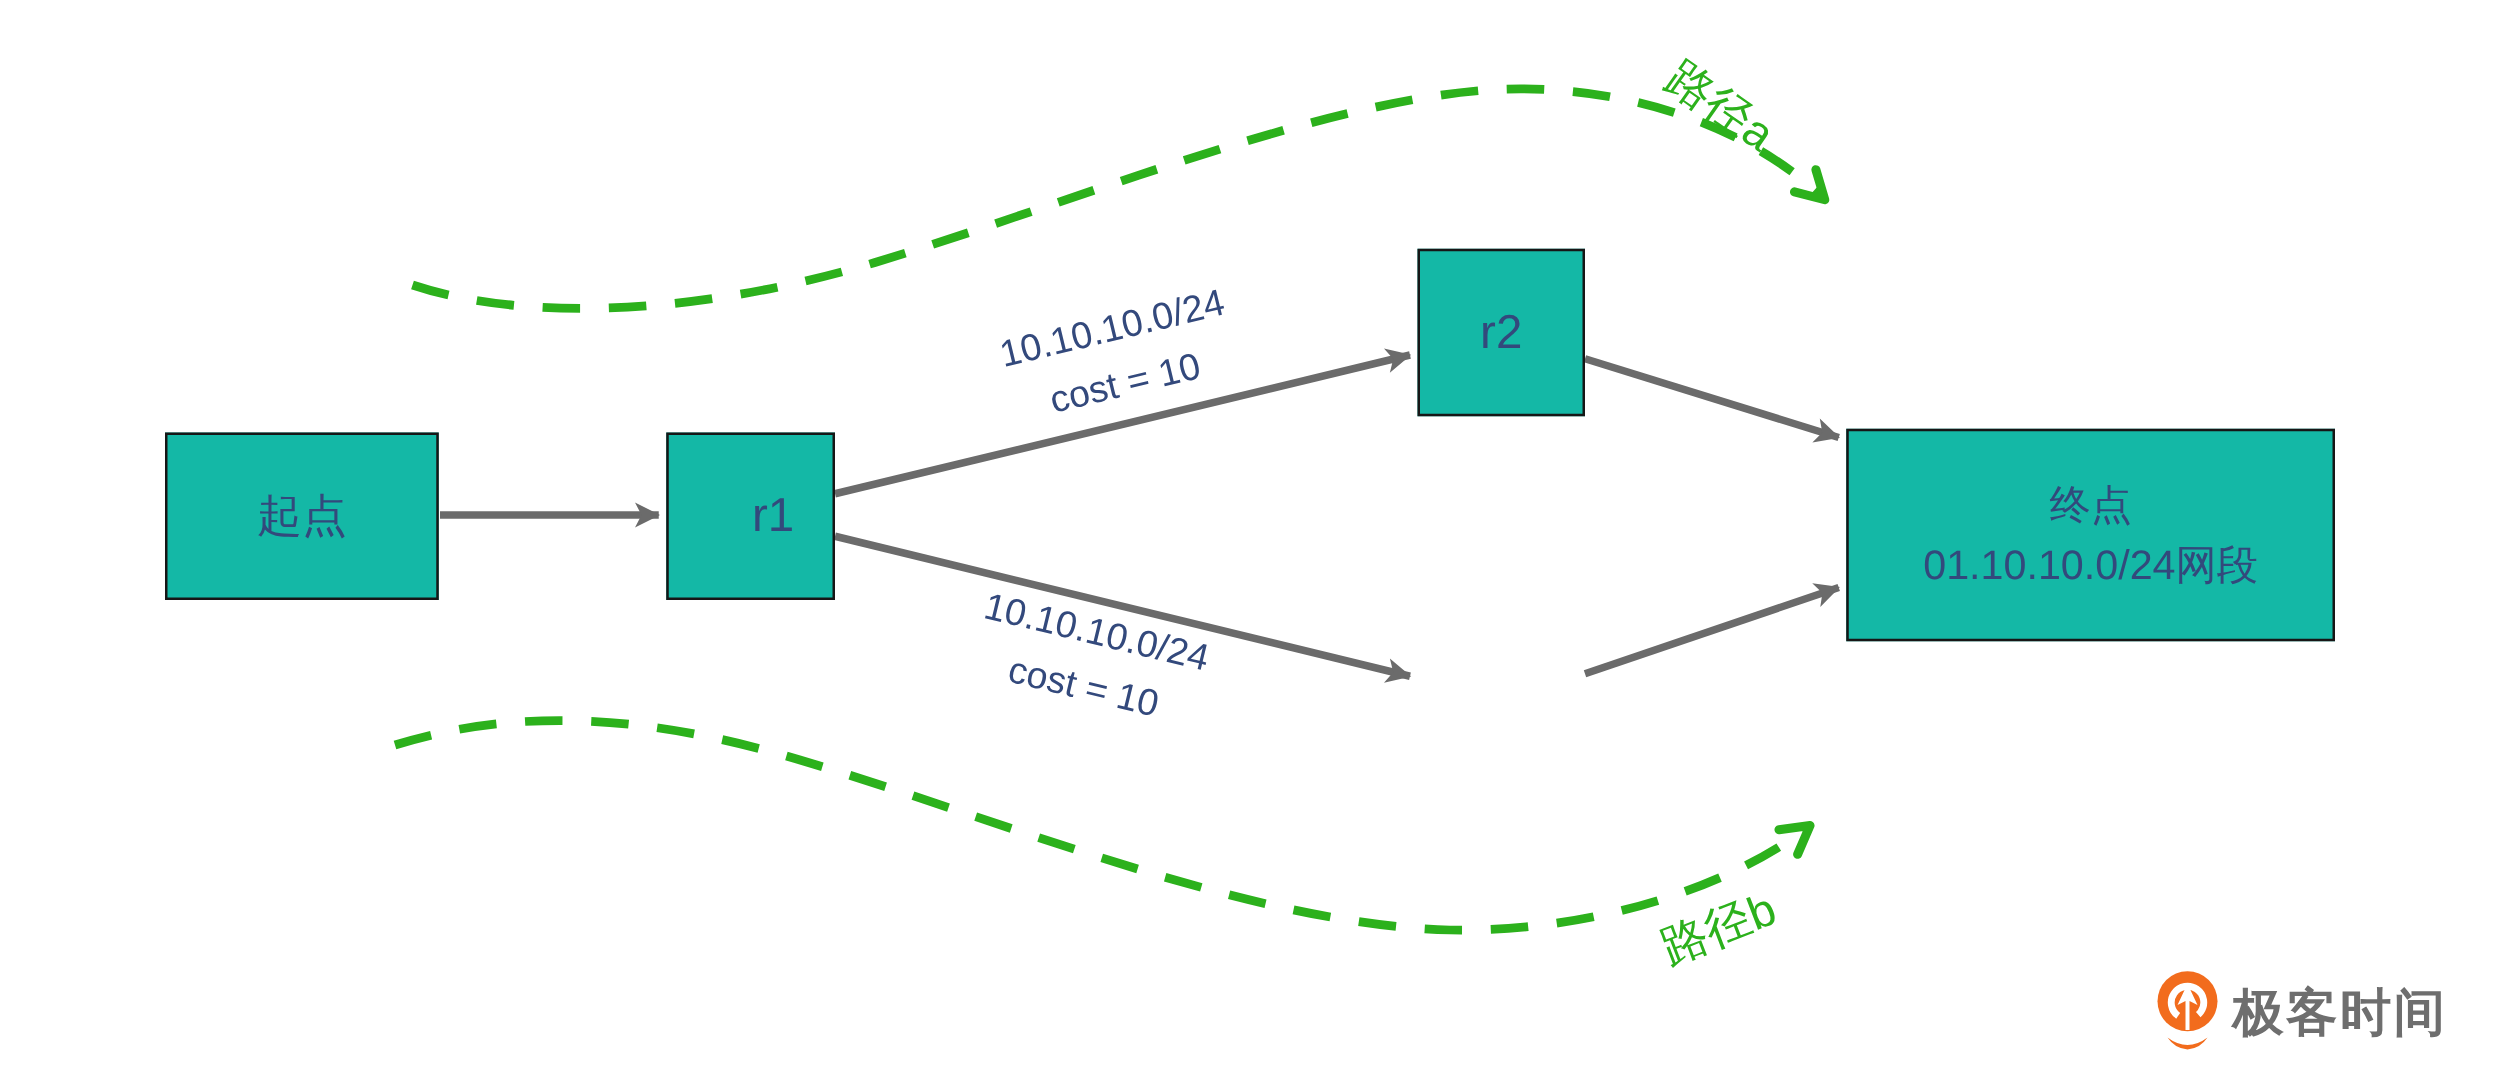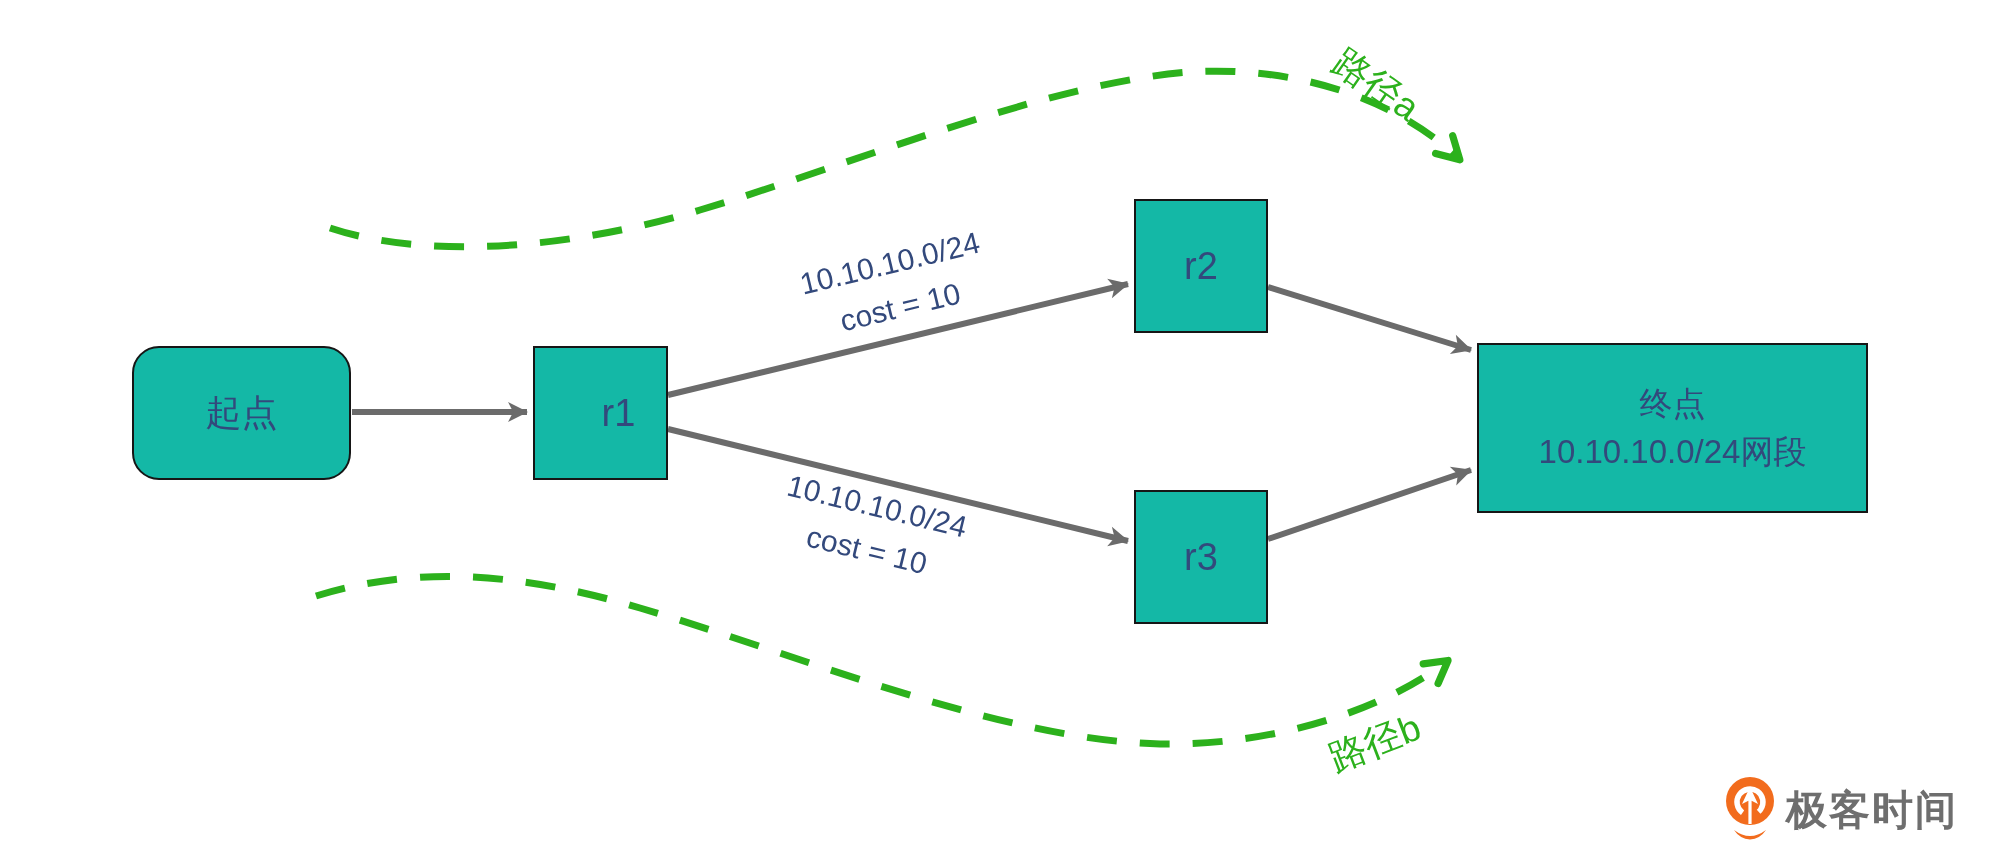--- a/index.html
+++ b/index.html
@@ -20,21 +20,21 @@
     position: absolute;
     background: #14b8a6;
     border: 2px solid #161616;
     box-sizing: border-box;
     display: flex;
     flex-direction: column;
     align-items: center;
     justify-content: center;
     color: #33497c;
   }
-  .node-start { left: 132px; top: 346px; width: 219px; height: 134px; font-size: 36px; border-radius: 27px; }
+  .node-start { left: 132px; top: 346px; width: 219px; height: 134px; font-size: 36px; }
   .node-r1   { left: 533px; top: 346px; width: 135px; height: 134px; font-size: 38px; padding-left: 36px; }
   .node-r2   { left: 1134px; top: 199px; width: 134px; height: 134px; font-size: 38px; }
   .node-r3   { left: 1134px; top: 490px; width: 134px; height: 134px; font-size: 38px; }
   .node-end  { left: 1477px; top: 343px; width: 391px; height: 170px; font-size: 33px; line-height: 1.45; }
   .edge-label {
     position: absolute;
     width: 300px;
     text-align: center;
     color: #33497c;
     font-size: 30px;
@@ -96,27 +96,24 @@
   </div>
 
   <div class="node node-r1">
     <span>r1</span>
   </div>
 
   <div class="node node-r2">
     <span>r2</span>
   </div>
 
-  <div class="node node-r3">
-    <span>r3</span>
-  </div>
 
   <div class="node node-end">
     <span>终点</span>
-    <span>10.10.10.0/24网段</span>
+    <span>01.10.10.0/24网段</span>
   </div>
 
   <div class="edge-label edge-label-top">
     <div>10.10.10.0/24</div>
     <div>cost = 10</div>
   </div>
 
   <div class="edge-label edge-label-bottom">
     <div>10.10.10.0/24</div>
     <div>cost = 10</div>

